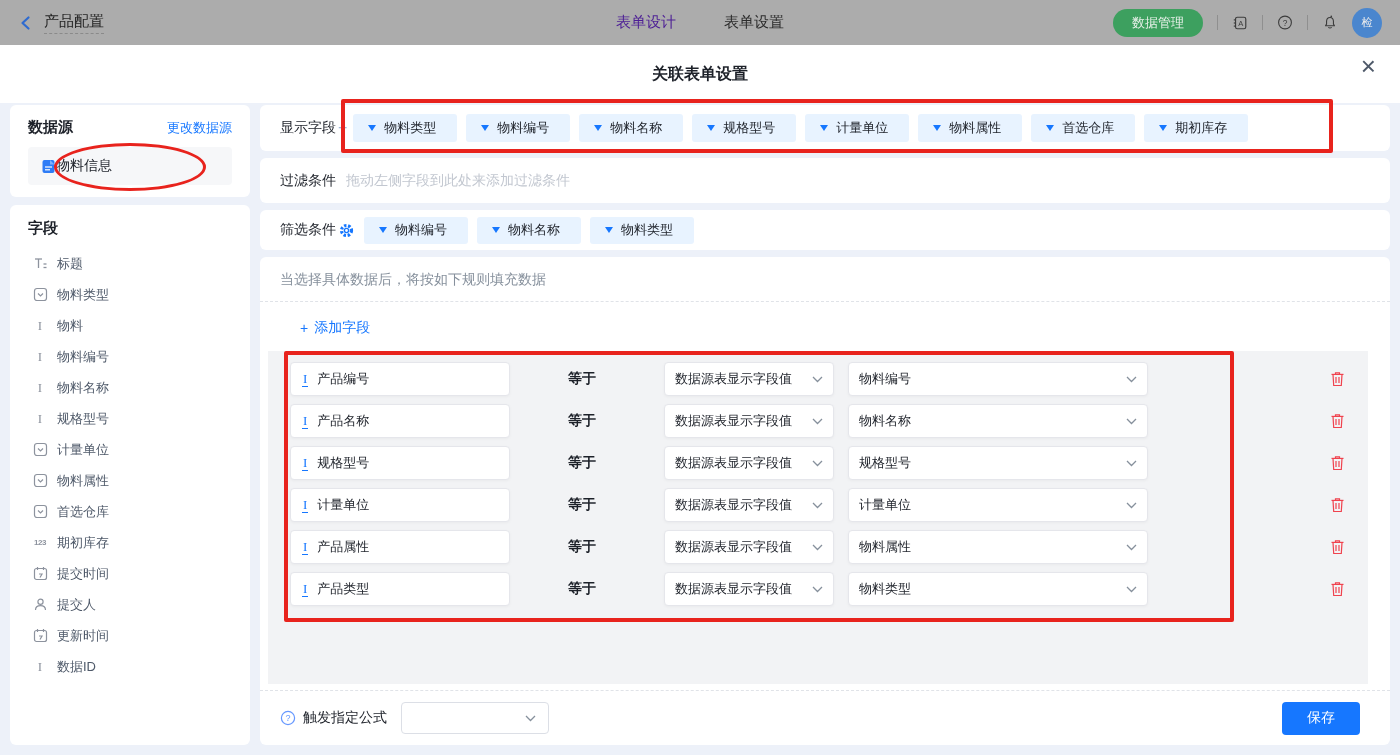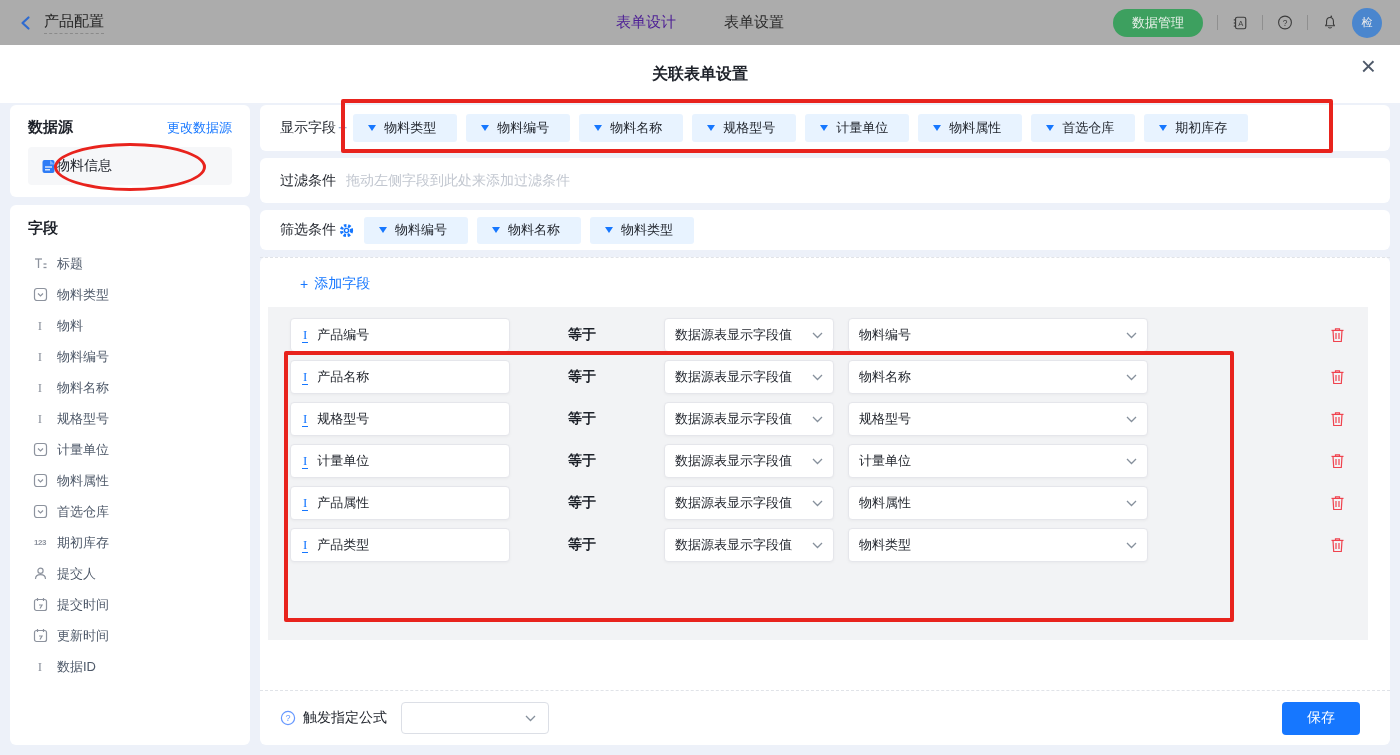--- a/index.html
+++ b/index.html
@@ -227,36 +227,36 @@
         </li>
         <li class="field-item">
           <span class="ic">
               <span class="ic-num">123</span>
             </span>
           <span>期初库存</span>
         </li>
         <li class="field-item">
           <span class="ic">
             <svg width="15" height="15" viewBox="0 0 15 15" stroke="#8D939E" stroke-width="1.2" fill="none">
-                <circle cx="7.5" cy="4.8" r="2.6"></circle>
-                <path d="M2.5 13 C2.5 9.8 5 8.6 7.5 8.6 C10 8.6 12.5 9.8 12.5 13"></path>
-              </svg>
-          </span>
-          <span>提交人</span>
-        </li>
-        <li class="field-item">
-          <span class="ic">
-            <svg width="15" height="15" viewBox="0 0 15 15" stroke="#8D939E" stroke-width="1.2" fill="none">
                 <rect x="1.5" y="2.5" width="12" height="11" rx="2"></rect>
                 <line x1="4.5" y1="1" x2="4.5" y2="4"></line>
                 <line x1="10.5" y1="1" x2="10.5" y2="4"></line>
                 <path d="M6 8 L9 8 L7 11.5"></path>
               </svg>
           </span>
           <span>提交时间</span>
+        </li>
+        <li class="field-item">
+          <span class="ic">
+            <svg width="15" height="15" viewBox="0 0 15 15" stroke="#8D939E" stroke-width="1.2" fill="none">
+                <circle cx="7.5" cy="4.8" r="2.6"></circle>
+                <path d="M2.5 13 C2.5 9.8 5 8.6 7.5 8.6 C10 8.6 12.5 9.8 12.5 13"></path>
+              </svg>
+          </span>
+          <span>提交人</span>
         </li>
         <li class="field-item">
           <span class="ic">
             <svg width="15" height="15" viewBox="0 0 15 15" stroke="#8D939E" stroke-width="1.2" fill="none">
                 <rect x="1.5" y="2.5" width="12" height="11" rx="2"></rect>
                 <line x1="4.5" y1="1" x2="4.5" y2="4"></line>
                 <line x1="10.5" y1="1" x2="10.5" y2="4"></line>
                 <path d="M6 8 L9 8 L7 11.5"></path>
               </svg>
           </span>
@@ -332,20 +332,21 @@
           <span class="caret-down"></span>
           <span>物料名称</span>
         </span>
       <span class="tag tag-sm">
           <span class="caret-down"></span>
           <span>物料类型</span>
         </span>
     </div>
 
     <div class="panel big-panel">
+      <div class="hint-row">当选择具体数据后，将按如下规则填充数据</div>
       <div class="dash-divider"></div>
       <div class="add-row">
         <span class="add-link">
           <span>+</span>
           <span>添加字段</span>
         </span>
       </div>
 
       <div class="rules-area">
 

